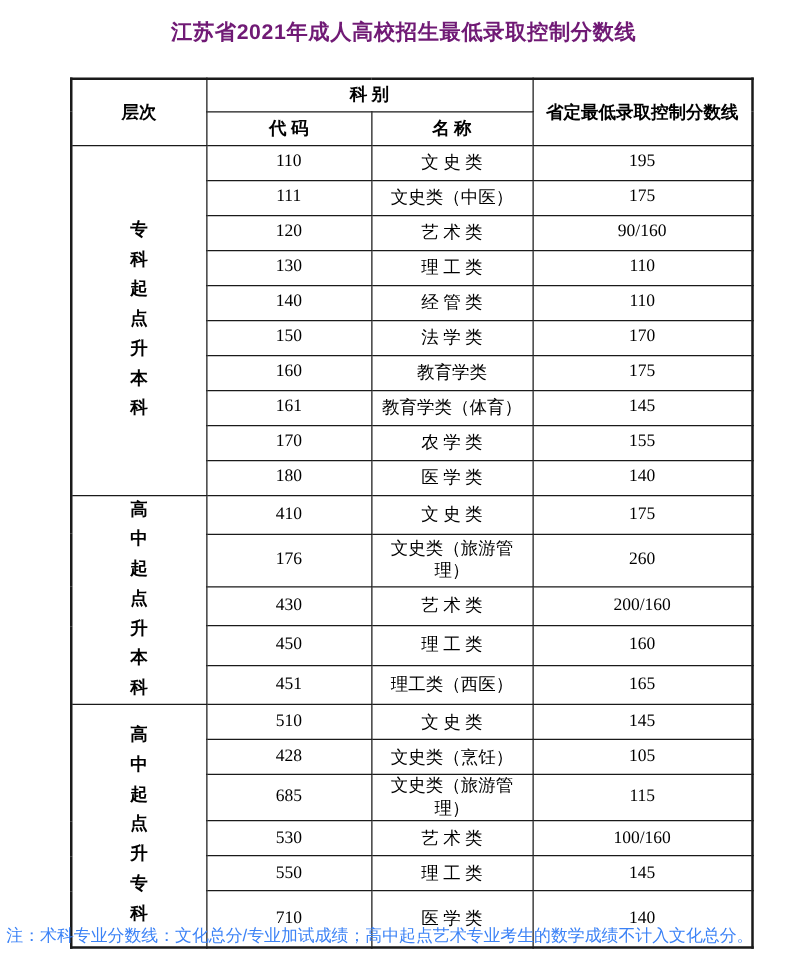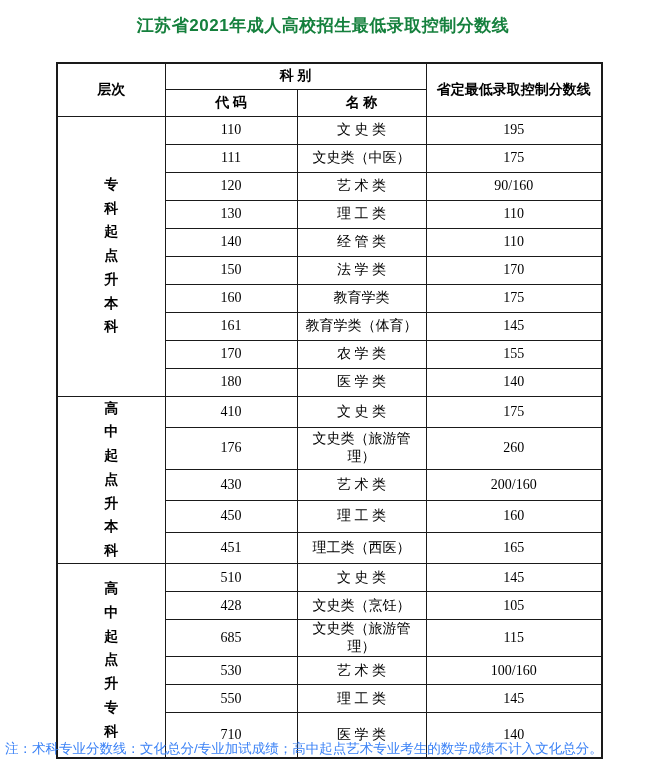--- a/index.html
+++ b/index.html
@@ -11,21 +11,21 @@
   body {
     position: relative;
     min-height: 782px;
   }
   .page-title {
     margin-top: 14px;
     text-align: center;
     font-family: "Liberation Sans", "DejaVu Sans", sans-serif;
     font-weight: bold;
     font-size: 17px;
-    color: #15803d;
+    color: #701a75;
     letter-spacing: 0.5px;
   }
   table.score-table {
     position: absolute;
     left: 56px;
     top: 62px;
     width: 545px;
     border-collapse: collapse;
     table-layout: fixed;
     color: #000000;

